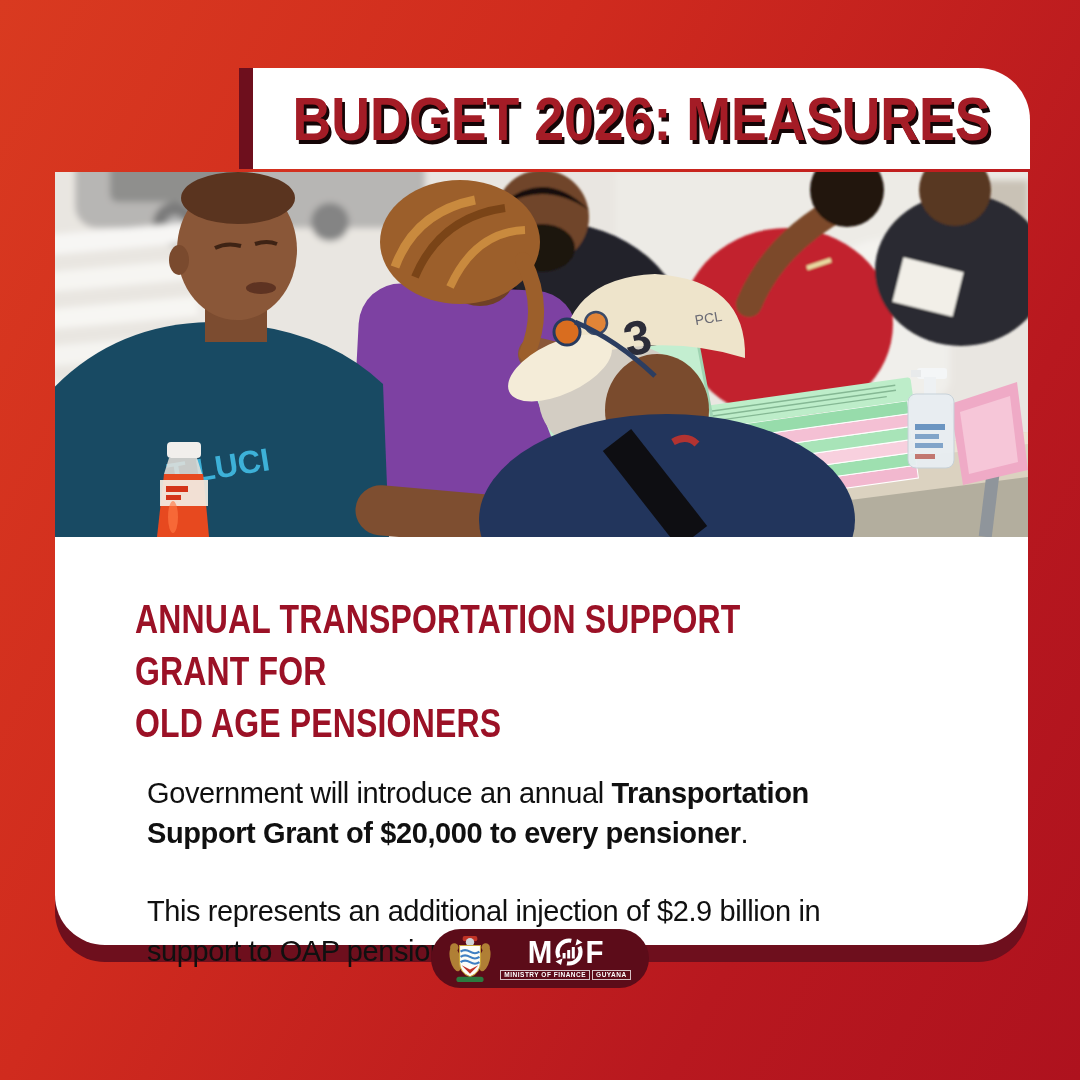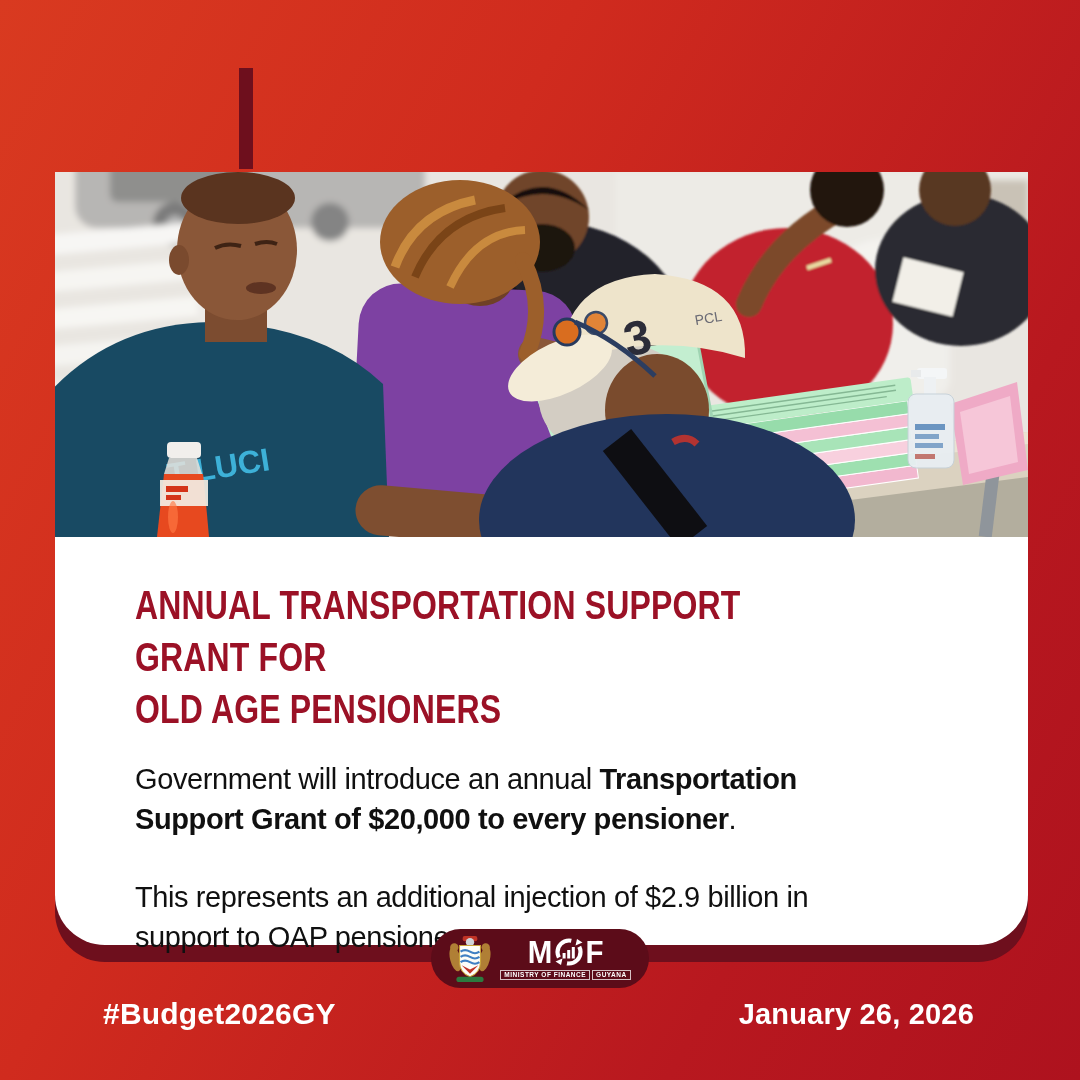--- a/index.html
+++ b/index.html
@@ -15,25 +15,25 @@
   .header-title{font-size:61px;font-weight:800;color:var(--title-red,#a41c26);white-space:nowrap;
     transform:scaleX(.88);letter-spacing:0px;text-shadow:3px 4px 0 #150506;}
   
   .photo{position:absolute;left:55px;top:172px;width:973px;height:365px;overflow:hidden;background:#e9e6e1;}
   .photo svg{display:block;}
   
   .card-underlay{position:absolute;left:55px;top:640px;width:973px;height:322px;
     background:var(--maroon,#70101f);border-bottom-left-radius:50px;border-bottom-right-radius:50px;}
   .card{position:absolute;left:55px;top:537px;width:973px;height:408px;background:#fff;
     border-bottom-left-radius:50px;border-bottom-right-radius:50px;box-sizing:border-box;
-    padding:42px 40px 0 80px;}
+    padding:56px 40px 0 80px;}
   .card-heading{font-size:40px;line-height:1.3;font-weight:700;color:var(--heading-red,#9b1126);
     white-space:pre-line;transform:scaleX(.8);transform-origin:left top;letter-spacing:.2px;}
   .card-body{margin-top:24px;font-size:29px;line-height:1.38;color:#101010;letter-spacing:-.4px;}
-  .card-body p{margin:0;white-space:pre-line;}
+  .card-body p{margin:12px;white-space:pre-line;}
   .card-body p + p{margin-top:38px;}
   .card-body b{font-weight:700;}
   
   .logo-pill{position:absolute;left:50%;top:929px;transform:translateX(-50%);
     width:218px;height:59px;background:var(--logo-maroon,#5c0c19);border-radius:30px;
     display:flex;align-items:center;justify-content:center;gap:9px;z-index:6;}
   .mof-block{display:flex;flex-direction:column;align-items:center;}
   .mof-row{display:flex;align-items:center;gap:1px;}
   .mof-letter{color:#fff;font-weight:800;font-size:31px;line-height:1;transform:scaleX(.95);}
   .mof-band{display:flex;gap:2px;margin-top:2px;}
@@ -44,20 +44,23 @@
     justify-content:space-between;align-items:baseline;color:#fff;}
   .footer .hash{font-size:30px;font-weight:700;letter-spacing:.2px;}
   .footer .date{font-size:29px;font-weight:700;letter-spacing:.2px;}
 </style>
 </head>
 <body>
 
 <div class="canvas">
 
   <div class="header-accent"></div>
+  <div class="header-band">
+    <div class="header-title">BUDGET 2026: MEASURES</div>
+  </div>
 
   <div class="photo">
     <svg width="973" height="365" viewBox="0 0 973 365" xmlns="http://www.w3.org/2000/svg">
       <defs>
         <filter id="b3" x="-20%" y="-20%" width="140%" height="140%">
             <feGaussianBlur stdDeviation="3"></feGaussianBlur>
           </filter>
         <filter id="b1" x="-20%" y="-20%" width="140%" height="140%">
             <feGaussianBlur stdDeviation="1.3"></feGaussianBlur>
           </filter>
@@ -250,18 +253,14 @@
         </svg>
         <span class="mof-letter">F</span>
       </div>
       <div class="mof-band">
         <span>MINISTRY OF FINANCE</span>
         <span>GUYANA</span>
       </div>
     </div>
   </div>
 
-  <div class="footer">
-    <span class="hash">#Budget2026GY</span>
-    <span class="date">January 26, 2026</span>
-  </div>
 
 </div>
 
 </body></html>

